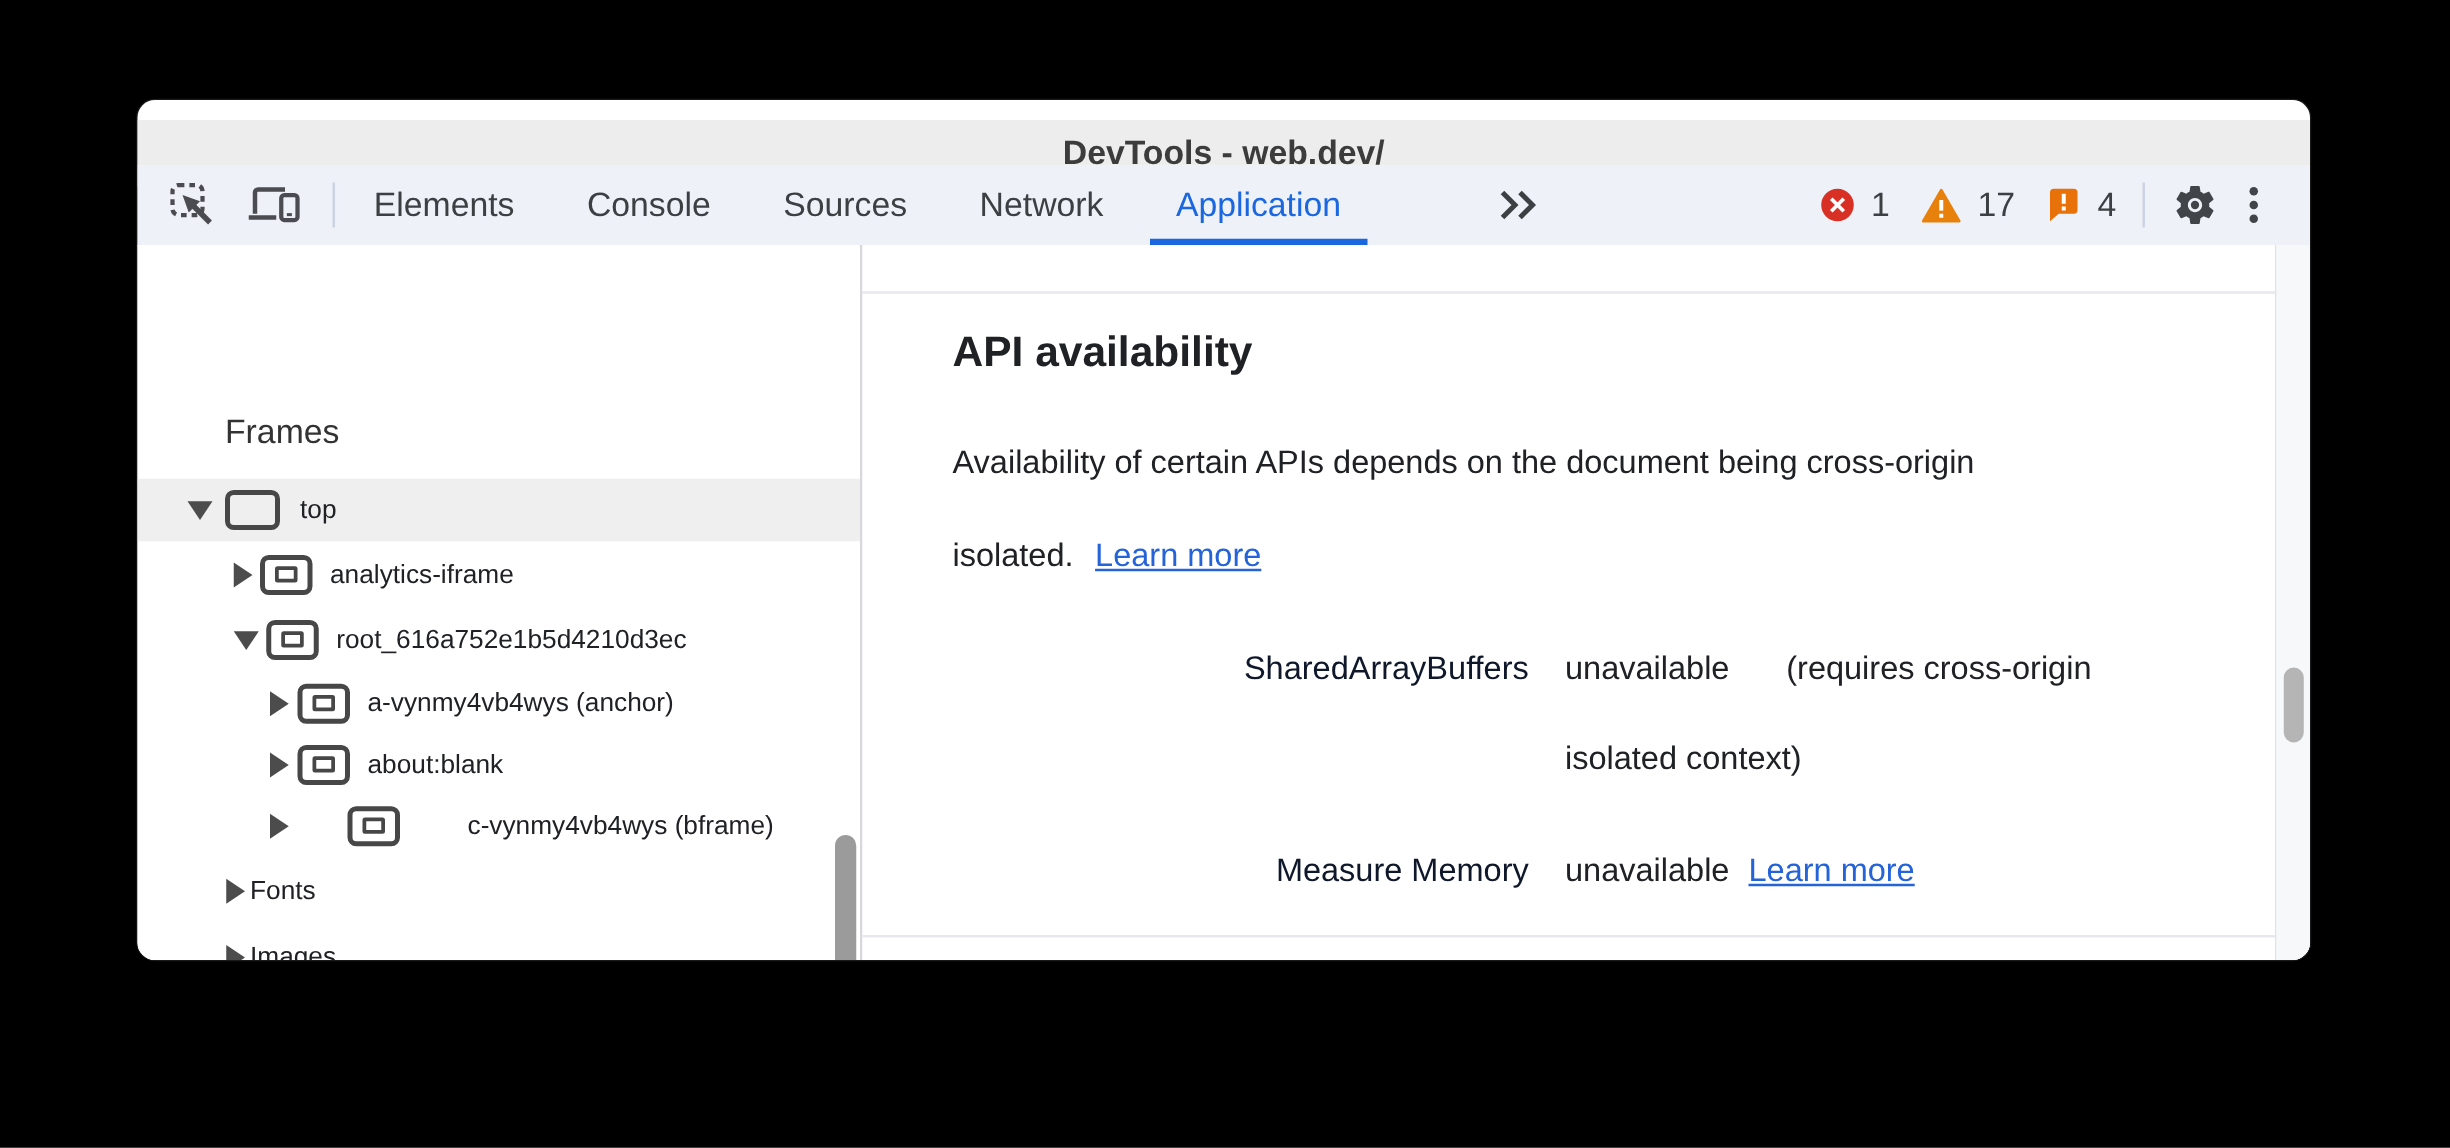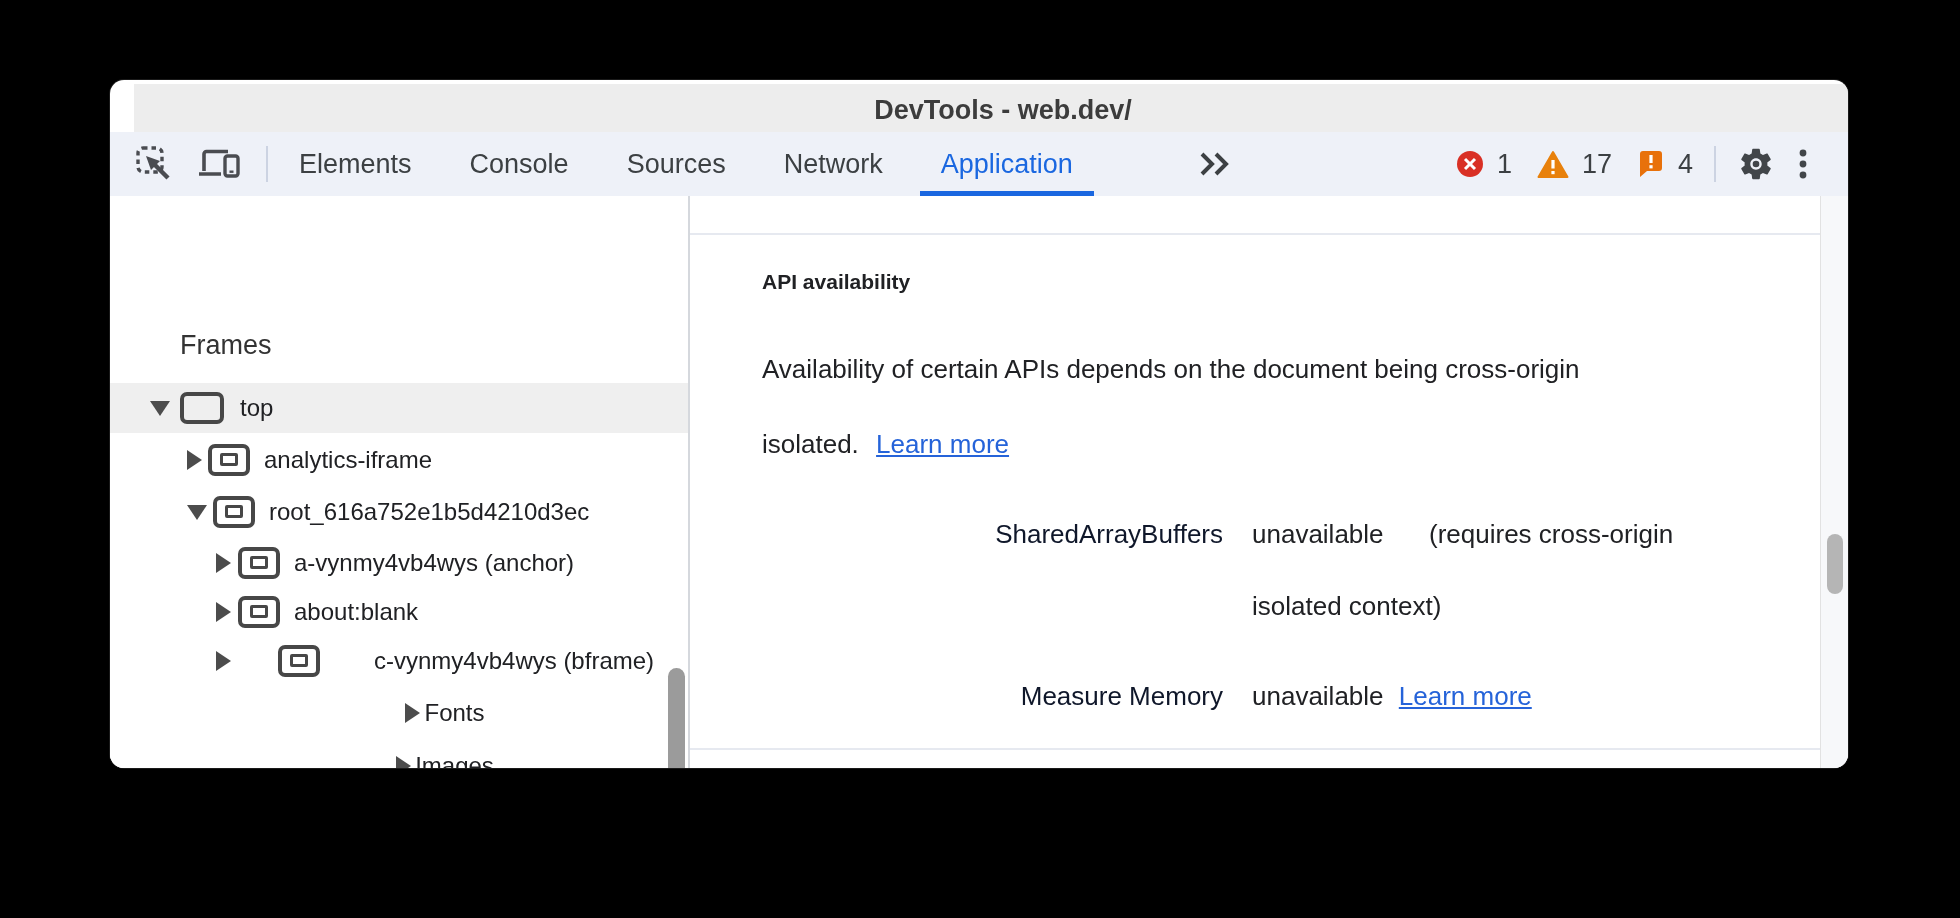--- a/index.html
+++ b/index.html
@@ -1,20 +1,20 @@
 <!DOCTYPE html>
 <html><head>
 <meta charset="utf-8">
 <style>
   html,body{margin:0;padding:0;background:#000;width:1960px;height:918px;overflow:hidden;
     font-family:"Liberation Sans", sans-serif;}
   .win{position:absolute;left:110px;top:80px;width:1738px;height:688px;background:#fff;
     border-radius:14px;overflow:hidden;box-shadow:0 0 0 1px rgba(255,255,255,.10),0 30px 80px rgba(0,0,0,.85);}
   
-  .titlebar{position:absolute;left:0;top:4px;width:100%;height:52px;background:#ededed;border-bottom:1px solid #d2d2d2;margin-left:24px;}
+  .titlebar{position:absolute;left:0;top:16px;width:100%;height:52px;background:#ededed;border-bottom:1px solid #d2d2d2;}
   .title{position:absolute;left:0;top:0;width:100%;height:52px;line-height:52px;text-align:center;
     font-size:27px;font-weight:bold;color:#3c3c3c;}
   .light{position:absolute;top:91px;width:26px;height:26px;border-radius:50%;}
   .light.red{left:134px;background:#ff5f57;border:1px solid #e0443e;}
   .light.yellow{left:174px;background:#febc2e;border:1px solid #d89e24;}
   .light.green{left:214px;background:#28c840;border:1px solid #1faf34;}
   
   .toolbar{position:absolute;left:0;top:52px;width:100%;height:64px;background:#eef1f8;border-bottom:1px solid #d7dce6;}
   .tb-icon{position:absolute;top:0;height:64px;display:flex;align-items:center;justify-content:center;}
   .sep{position:absolute;top:14px;width:2px;height:36px;background:#ccd3e2;}
@@ -30,38 +30,38 @@
   .body{position:absolute;left:0;top:116px;width:100%;height:572px;background:#fff;}
   .sidebar{position:absolute;left:0;top:0;width:578px;height:572px;background:#fff;overflow:hidden;}
   .panel-divider{position:absolute;left:578px;top:0;width:2px;height:572px;background:#d5d8dd;}
   .rpanel{position:absolute;left:580px;top:0;width:1130px;height:572px;background:#fff;}
   .gutter{position:absolute;left:1710px;top:0;width:28px;height:572px;background:#f7f8fa;border-left:1px solid #e2e2e2;}
   .hdiv{position:absolute;height:2px;background:#e6e9f0;}
   
   .frames-header{position:absolute;left:23px;top:134px;font-size:27px;color:#333;margin-left:47px;}
   .header-div{position:absolute;left:0;top:188px;width:578px;height:2px;background:#e6e6e6;}
   .trow{position:absolute;left:0;width:578px;height:50px;display:flex;align-items:center;
-    font-size:24px;color:#202124;white-space:nowrap;}
+    font-size:21px;color:#202124;white-space:nowrap;}
   .trow.selected{background:#efefef;}
   .arr{width:0;height:0;flex:none;}
   .arr.collapsed{border-top:10px solid transparent;border-bottom:10px solid transparent;border-left:15px solid #4c4c4c;}
   .arr.expanded{border-left:10px solid transparent;border-right:10px solid transparent;border-top:15px solid #4c4c4c;}
   .frame-icon{flex:none;width:36px;height:24px;border:4px solid #474747;border-radius:7px;}
   .iframe-icon{flex:none;width:34px;height:24px;border:4px solid #474747;border-radius:7px;position:relative;}
   .iframe-icon:after{content:"";position:absolute;left:8px;top:5px;width:12px;height:7px;border:3px solid #474747;border-radius:2px;}
   .lvl1{padding-left:40px;} .lvl1 .arr{margin-right:10px;} .lvl1 .frame-icon{margin-right:16px;}
   .lvl2{padding-left:77px;} .lvl2 .arr{margin-right:6px;}  .lvl2 .iframe-icon{margin-right:14px;}
   .lvl3{padding-left:106px;}.lvl3 .arr{margin-right:7px;}  .lvl3 .iframe-icon{margin-right:14px;}
-  .lvl3cat{padding-left:46px;justify-content:center;} .lvl3cat .arr{margin-right:4px;}
+  .lvl3cat{padding-left:71px;} .lvl3cat .arr{margin-right:4px;}
   
   .sb-v-side{position:absolute;left:558px;top:472px;width:17px;height:125px;border-radius:9px;background:#9b9b9b;}
   .sb-v-right{position:absolute;left:1717px;top:338px;width:16px;height:60px;border-radius:8px;background:#b5b5b5;}
   
   .rline{position:absolute;font-size:26px;color:#202124;white-space:nowrap;line-height:36px;}
-  .rhead{font-size:21px;font-weight:bold;color:#202124;}
+  .rhead{font-size:34px;font-weight:bold;color:#202124;}
   .rkey{color:#0f172a;text-align:right;}
   a.lnk{color:#2563d9;text-decoration:underline;cursor:pointer;}
 </style>
 </head>
 <body>
 
 <div class="win">
 
   <div class="titlebar">
     <span class="title">DevTools - web.dev/</span>

